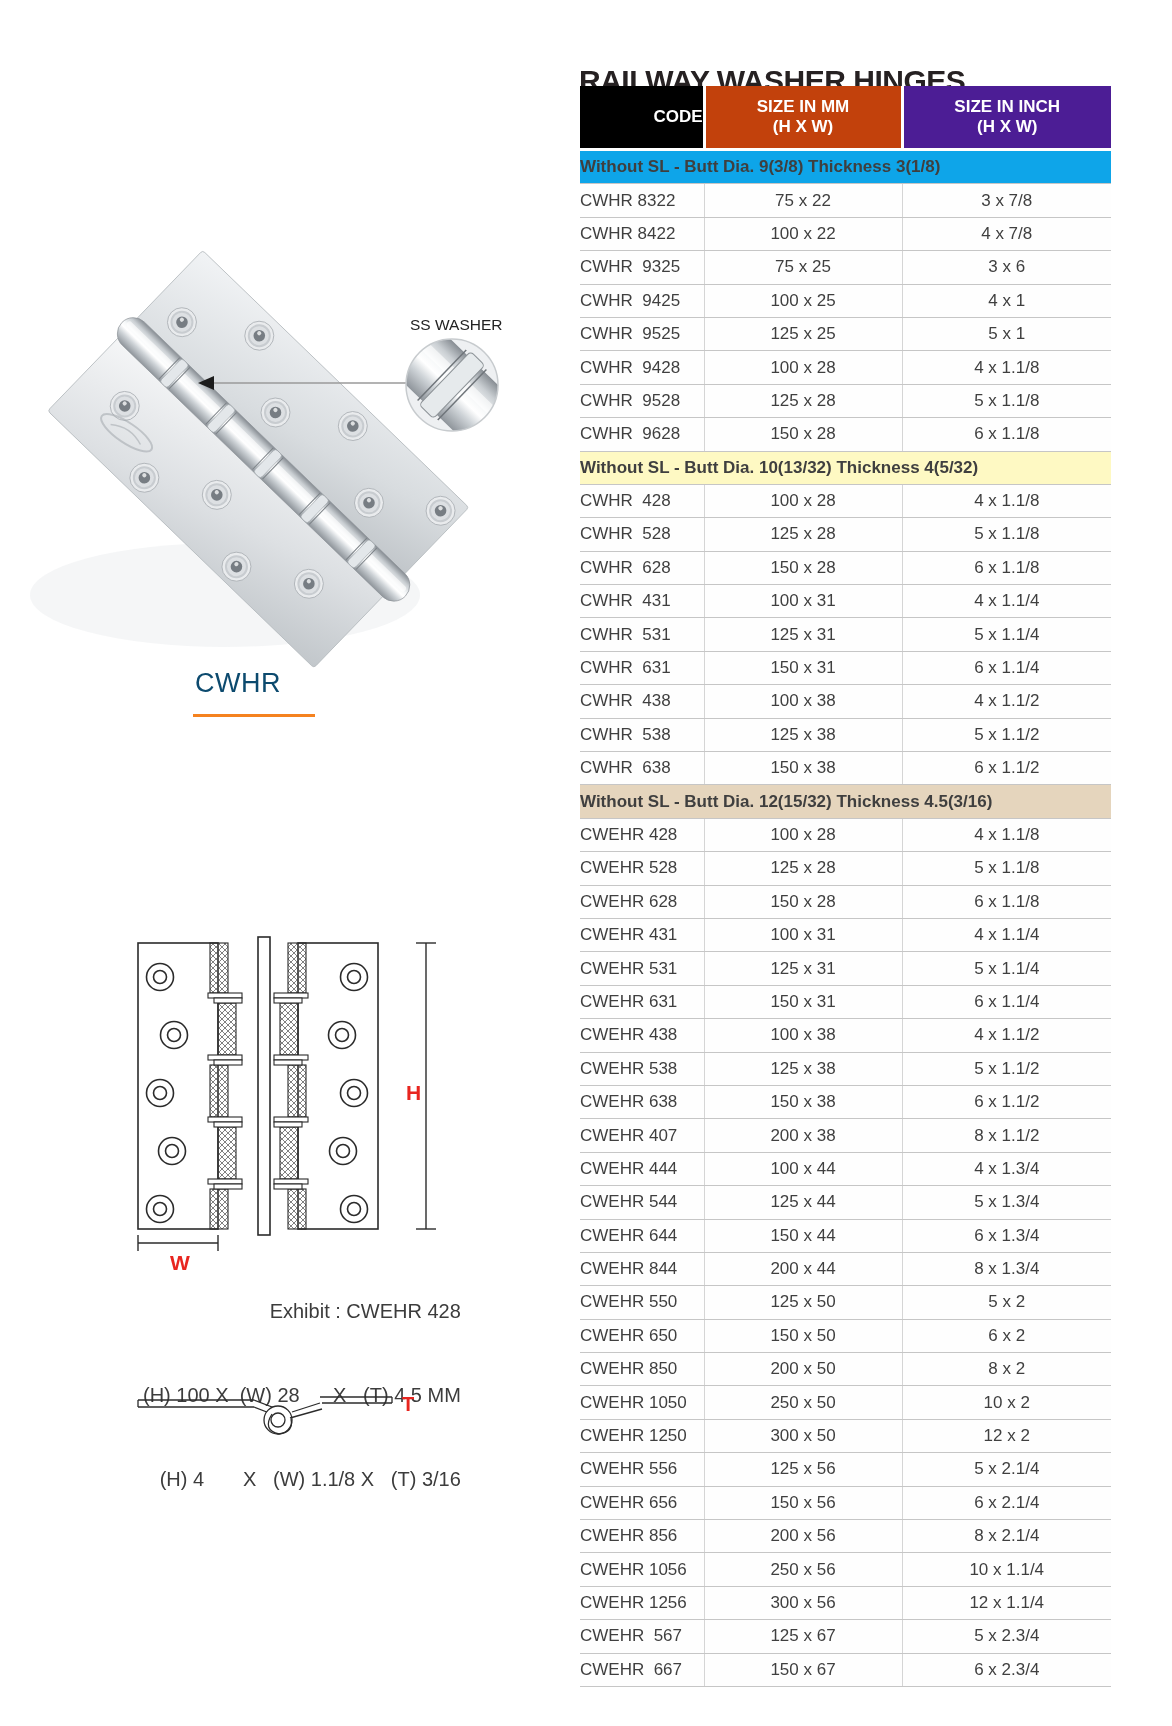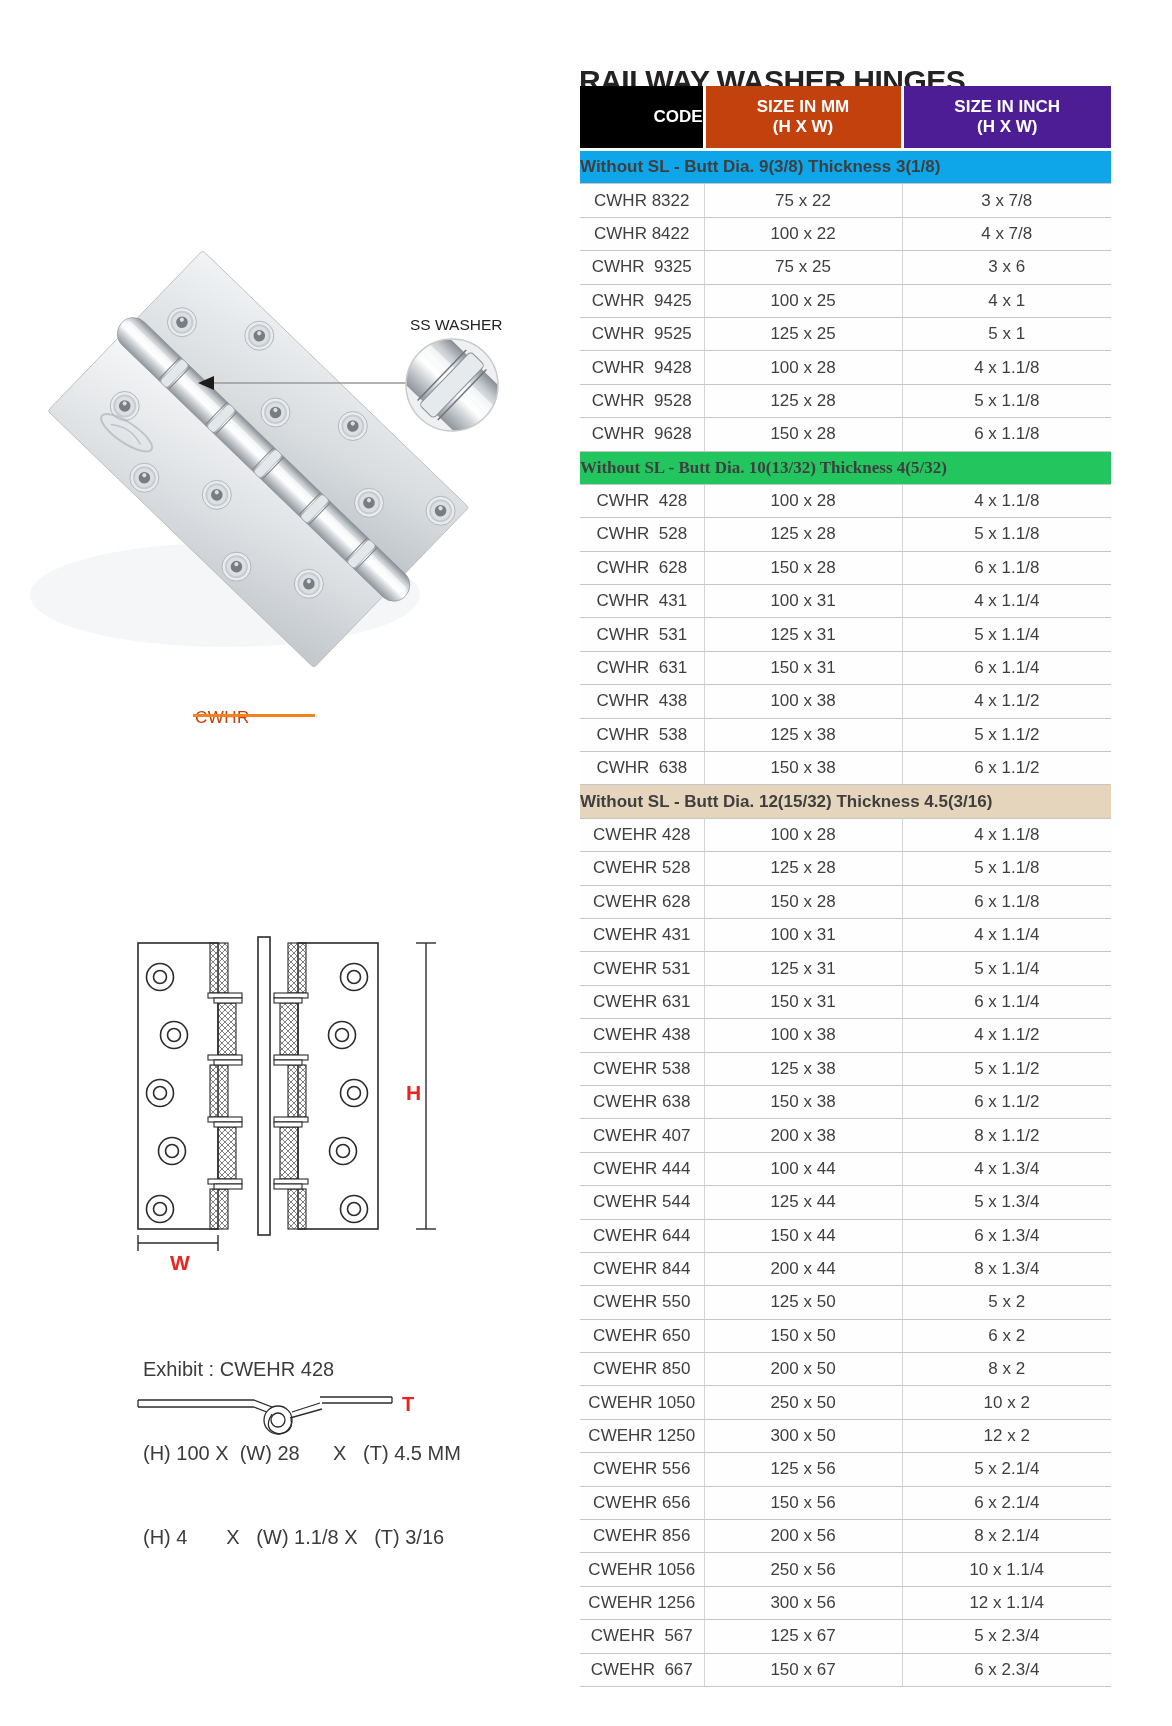--- a/index.html
+++ b/index.html
@@ -4,27 +4,27 @@
 <style>
   html,body{margin:0;padding:0;}
   body{
     width:1172px;height:1726px;position:relative;background:#ffffff;
     font-family:"Liberation Sans",sans-serif;color:#3d3d3d;overflow:hidden;
   }
   .abs{position:absolute;}
 
   
   #photo-caption{
-    left:195px;top:708px;font-size:17px;font-weight:500;color:#c2410c;letter-spacing:0.5px;
+    left:195px;top:668px;font-size:27px;font-weight:500;color:#0c4a6e;letter-spacing:0.5px;
   }
   #caption-underline{
     left:193px;top:714px;width:122px;height:3px;background:#F5821F;
   }
   #exhibit-block{
-    left:143px;top:1299px;font-size:20px;line-height:28px;color:#3c3c3c;white-space:pre;
+    left:143px;top:1241px;font-size:20px;line-height:28px;color:#3c3c3c;white-space:pre;text-align:right;
   }
 
   
   #page-title{
     left:579px;top:42px;font-size:30px;font-weight:bold;color:#262122;letter-spacing:-0.5px;margin-top:22px;
   }
   #table-wrap{left:580px;top:86px;width:531px;}
   table.tbl{border-collapse:collapse;table-layout:fixed;width:531px;}
   table.tbl col.c-code{width:124px;}
   table.tbl col.c-mm{width:198px;}
@@ -38,21 +38,21 @@
   td.section-cell{
     background:#E5D5BD;font-weight:bold;font-size:17.5px;color:#2e2a25;
     height:29px;padding:0 0 0 12px;text-align:left;vertical-align:middle;
     border-bottom:1px solid #c6c6c6;white-space:pre;
   }
   table.tbl tbody td{
     height:32.4px;font-size:17px;color:#3f3f3f;vertical-align:middle;
     border-bottom:1px solid #c6c6c6;background:#fefefe;padding:0;
   }
   table.tbl tbody tr[data-name="table-row"] td + td{border-left:1px solid #d5d5d5;}
-  td.c0{text-align:center;padding-left:12px;white-space:pre;}
+  td.c0{text-align:left;padding-left:12px;white-space:pre;}
   td.c1,td.c2{text-align:center;}
 </style>
 </head>
 <body>
 
 <svg class="abs" style="left:30px;top:250px" width="480" height="420" viewBox="0 0 480 420" data-name="hinge-photo">
   <defs>
     <linearGradient id="pg" x1="0" y1="0" x2="1" y2="1">
       <stop offset="0" stop-color="#f6f7f8"></stop>
         <stop offset="0.55" stop-color="#dde0e3"></stop>
@@ -314,21 +314,21 @@
           <td class="c0" data-name="code-cell">CWHR  9528</td>
           <td class="c1" data-name="size-mm-cell">125 x 28</td>
           <td class="c2" data-name="size-inch-cell">5 x 1.1/8</td>
         </tr>
         <tr data-name="table-row">
           <td class="c0" data-name="code-cell">CWHR  9628</td>
           <td class="c1" data-name="size-mm-cell">150 x 28</td>
           <td class="c2" data-name="size-inch-cell">6 x 1.1/8</td>
         </tr>
         <tr data-name="section-row">
-          <td colspan="3" class="section-cell" data-name="section-header" style="background: #22c55e; font-family: Liberation Serif, serif;">Without SL - Butt Dia. 10(13/32) Thickness 4(5/32)</td>
+          <td colspan="3" class="section-cell" data-name="section-header" style="background: #fef9c3;">Without SL - Butt Dia. 10(13/32) Thickness 4(5/32)</td>
         </tr>
         <tr data-name="table-row">
           <td class="c0" data-name="code-cell">CWHR  428</td>
           <td class="c1" data-name="size-mm-cell">100 x 28</td>
           <td class="c2" data-name="size-inch-cell">4 x 1.1/8</td>
         </tr>
         <tr data-name="table-row">
           <td class="c0" data-name="code-cell">CWHR  528</td>
           <td class="c1" data-name="size-mm-cell">125 x 28</td>
           <td class="c2" data-name="size-inch-cell">5 x 1.1/8</td>

